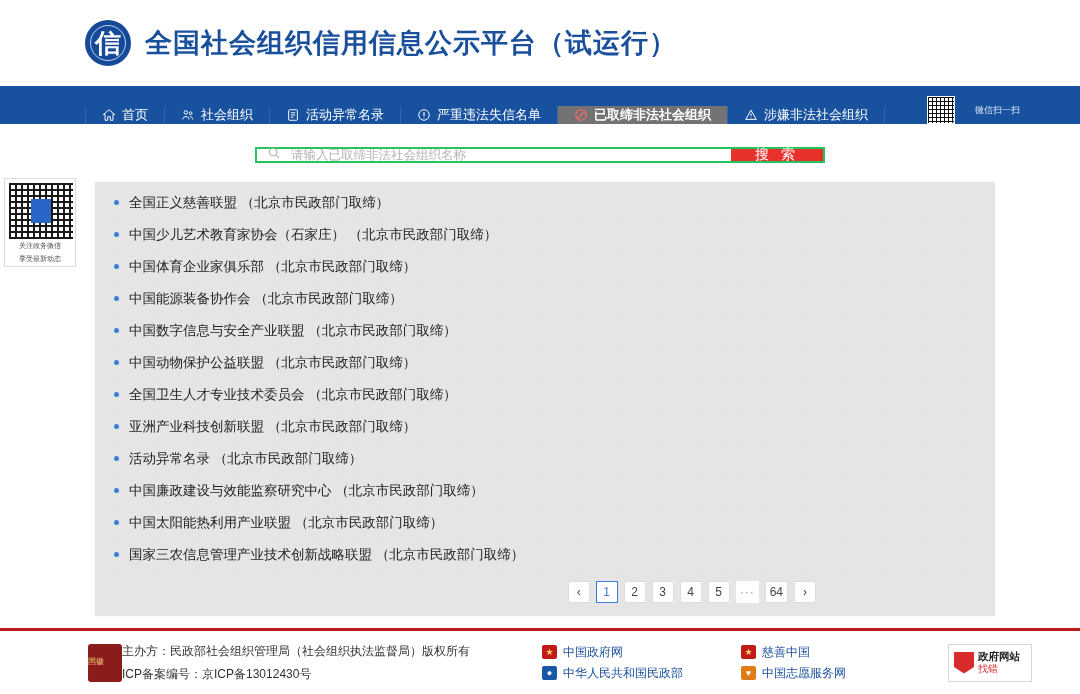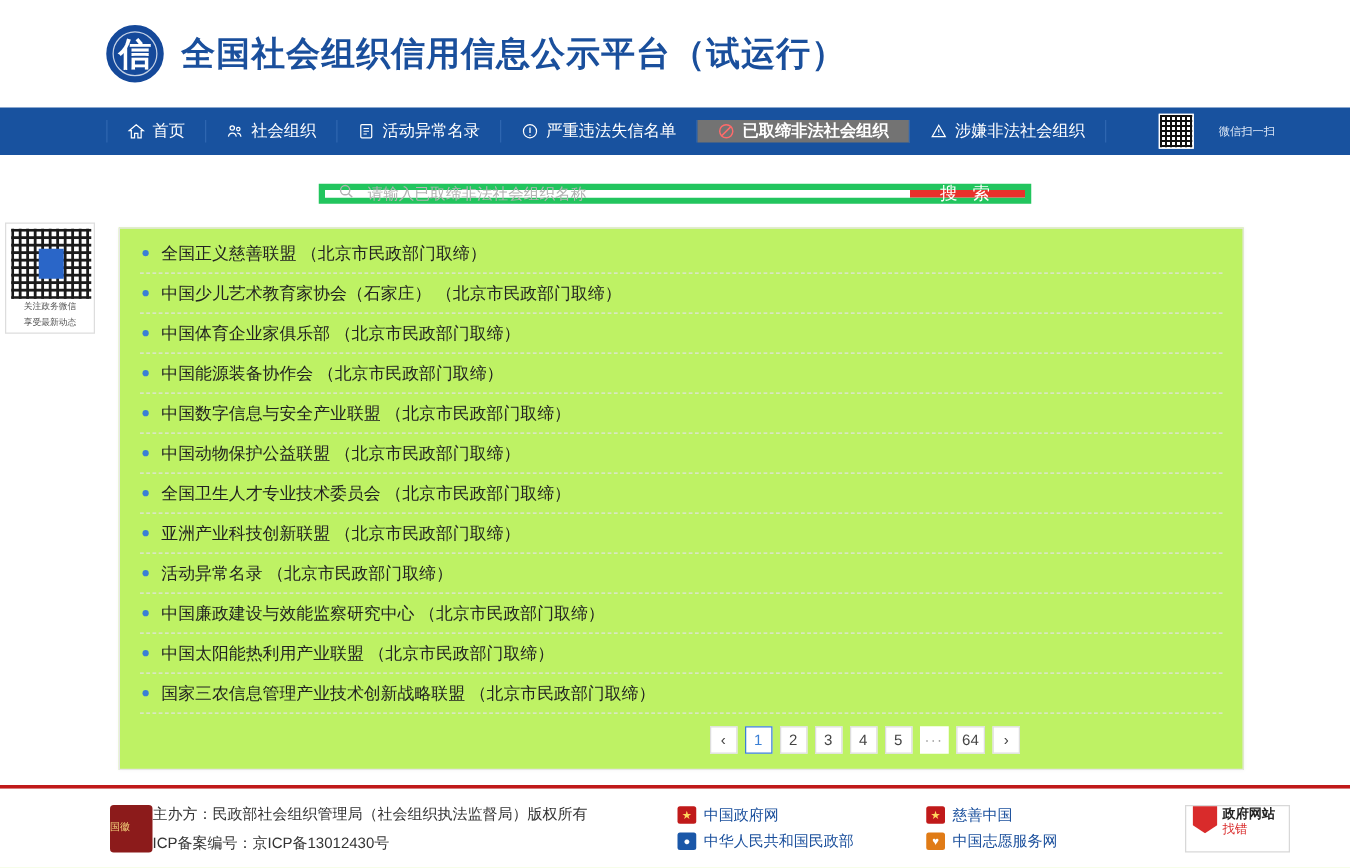--- a/index.html
+++ b/index.html
@@ -46,21 +46,21 @@
     color: #1a4f9c;
     letter-spacing: 1px;
     font-family: "Liberation Sans", sans-serif;
   }
 
   
   .navbar {
     height: 38px;
     background: #18529f;
     display: flex;
-    align-items: center;
+    align-items: flex-end;
     position: relative;
     padding-left: 85px;
   }
   .nav-item {
     display: flex;
     align-items: center;
     gap: 6px;
     padding: 0 16px;
     color: #ffffff;
     font-size: 13px;
@@ -94,21 +94,21 @@
     height: 62px;
     display: flex;
     align-items: center;
     justify-content: center;
     background: #fff;
   }
   .search-box {
     display: flex;
     width: 570px;
     height: 16px;
-    border: 5px solid #22c55e;
+    border: 2px solid #22c55e;
   }
   .search-input-wrap {
     flex: 1;
     display: flex;
     align-items: center;
     gap: 8px;
     padding: 0 10px;
     background: #fff;
   }
   .search-input {
@@ -159,21 +159,21 @@
     position:absolute; left:22px; top:16px;
     width:20px;height:24px;background:#2a66c8;
   }
   .side-qr-cap { font-size: 7px; color: #555; line-height: 1.5; margin-top:2px; }
 
   
   .card {
     position: absolute;
     left: 95px; top: 182px;
     width: 900px;
-    background: #bef264;
+    background: #e5e5e5;
     border: 1px solid #e6e6e6;
     box-shadow: 0 0 3px rgba(0,0,0,.05);
   }
   .list { padding: 4px 0 0; }
   .list-item {
     display: flex;
     align-items: center;
     height: 32px;
     margin: 0 16px;
     border-bottom: 1px dashed #e2e2e2;
@@ -253,21 +253,21 @@
     display:flex;align-items:center;justify-content:center;
     color:#ffd75e;font-size:9px;
   }
   .flag.blue{ background:#1a57a8; color:#fff; }
   .flag.orange{ background:#e07b16; color:#fff; }
   .gov-badge {
     margin-left: auto;
     margin-right: 48px;
     width: 84px; height: 38px;
     border: 1px solid #d8d8d8;
-    display: flex; gap: 4px;
+    display: flex; align-items: center; gap: 4px;
     padding: 0 5px;
   }
   .gov-badge .gb-mark { width: 20px; height: 22px; background:#d92b2b; clip-path: polygon(0 0,100% 0,100% 70%,50% 100%,0 70%); flex:none;}
   .gov-badge .gb-txt { font-size: 10px; line-height: 1.25; }
   .gov-badge .gb-txt b { color: #222; display:block; font-size:10.5px; }
   .gov-badge .gb-txt i { color: #d92b2b; font-style: normal; display:block; }
 </style>
 </head>
 <body>
 

